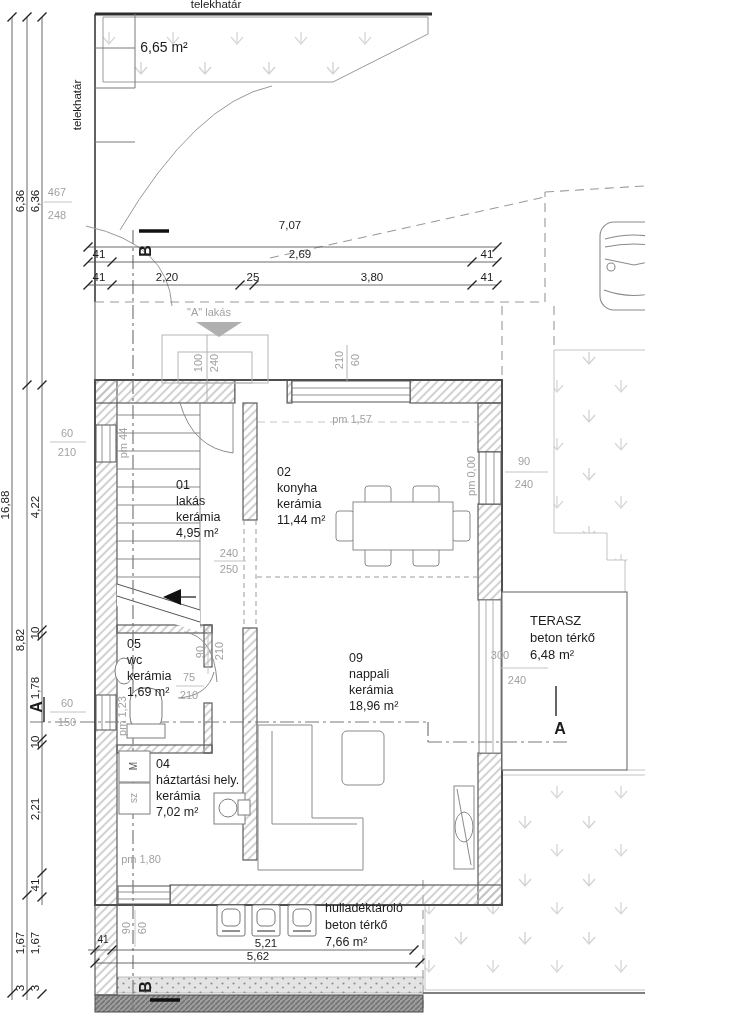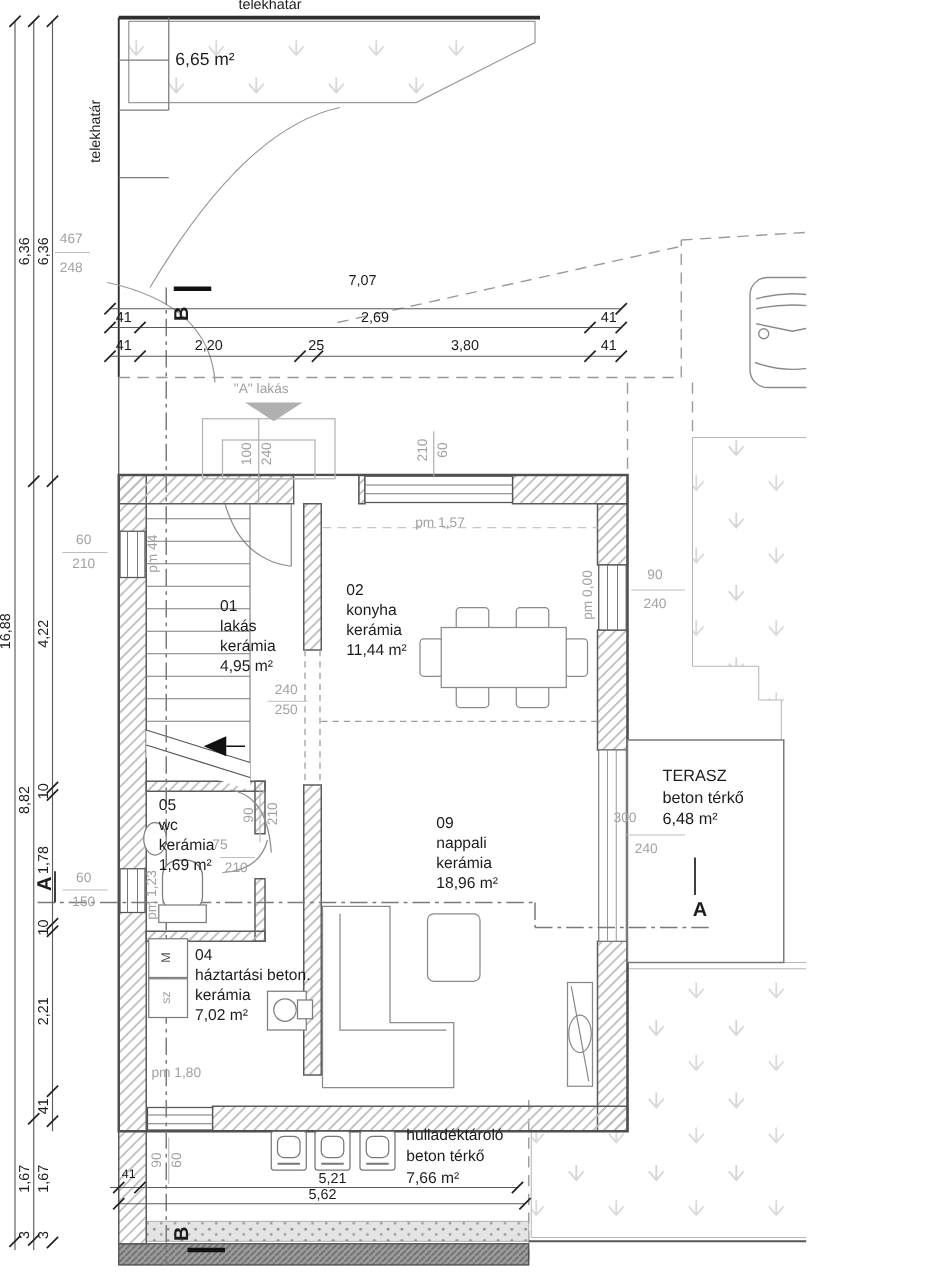--- a/index.html
+++ b/index.html
@@ -266,21 +266,21 @@
 <div class="lb g r" style="left:339px;top:360px">210</div>
 <div class="lb g r" style="left:355px;top:360px">60</div>
 <div class="lb g" style="left:524px;top:461px">90</div>
 <div class="lb g" style="left:524px;top:484px">240</div>
 <div class="lb g" style="left:500px;top:655px">300</div>
 <div class="lb g" style="left:517px;top:680px">240</div>
 <div class="lb g" style="left:229px;top:553px">240</div>
 <div class="lb g" style="left:229px;top:569px">250</div>
 <div class="lb g r" style="left:200px;top:652px">90</div>
 <div class="lb g r" style="left:219px;top:651px">210</div>
-<div class="lb g" style="left:176px;top:677px">75</div>
+<div class="lb g" style="left:189px;top:677px">75</div>
 <div class="lb g" style="left:189px;top:695px">210</div>
 <div class="lb g" style="left:67px;top:433px">60</div>
 <div class="lb g" style="left:67px;top:452px">210</div>
 <div class="lb g" style="left:67px;top:703px">60</div>
 <div class="lb g" style="left:67px;top:722px">150</div>
 <div class="lb g r" style="left:126px;top:928px">90</div>
 <div class="lb g r" style="left:142px;top:928px">60</div>
 
 <div class="lb g r" style="left:123px;top:443px">pm 44</div>
 <div class="lb g" style="left:352px;top:419px">pm 1,57</div>
@@ -309,21 +309,21 @@
   <div>11,44 m²</div>
 </div>
 <div class="blk" style="left:349px;top:650px">
   <div>09</div>
   <div>nappali</div>
   <div>kerámia</div>
   <div>18,96 m²</div>
 </div>
 <div class="blk" style="left:156px;top:756px">
   <div>04</div>
-  <div>háztartási beton.</div>
+  <div>háztartási hely.</div>
   <div>kerámia</div>
   <div>7,02 m²</div>
 </div>
 <div class="blk" style="left:127px;top:636px">
   <div>05</div>
   <div>wc</div>
   <div>kerámia</div>
   <div>1,69 m²</div>
 </div>
 <div class="blk" style="left:530px;top:612px;font-size:13px;line-height:17px">

